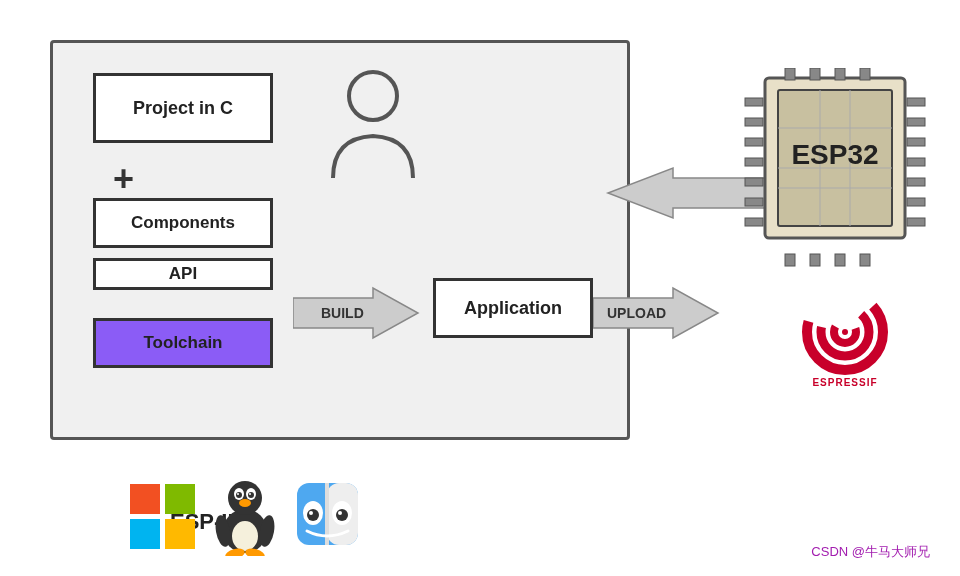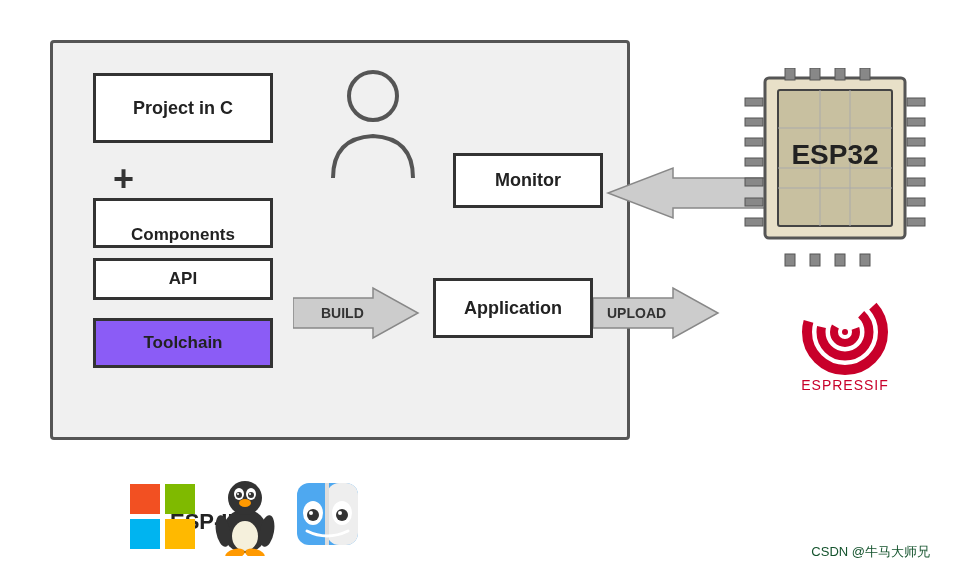--- a/index.html
+++ b/index.html
@@ -72,34 +72,34 @@
     
     .components-box {
       position: absolute;
       top: 155px;
       left: 40px;
       width: 180px;
       height: 50px;
       border: 3px solid #333;
       background: #fff;
       display: flex;
-      align-items: flex-end;
+      align-items: center;
       justify-content: center;
       font-size: 17px;
       font-weight: bold;
       color: #222;
     }
 
     
     .api-box {
       position: absolute;
       top: 215px;
       left: 40px;
       width: 180px;
-      height: 42px;
+      height: 32px;
       border: 3px solid #333;
       background: #fff;
       display: flex;
       align-items: center;
       justify-content: center;
       font-size: 17px;
       font-weight: bold;
       color: #222;
     }
 
@@ -202,21 +202,21 @@
       gap: 20px;
       align-items: center;
     }
 
     
     .watermark {
       position: absolute;
       bottom: 15px;
       right: 30px;
       font-size: 13px;
-      color: #14532d;
+      color: #a21caf;
     }
 
     
     .arrow-svg {
       display: block;
     }
   </style>
 </head>
 <body>
 
@@ -246,23 +246,20 @@
 
     <div class="person-icon">
       <svg width="100" height="110" viewBox="0 0 100 110">
 
         <circle cx="50" cy="28" r="24" fill="none" stroke="#555" stroke-width="4"></circle>
 
         <path d="M10 110 Q10 70 50 68 Q90 70 90 110" fill="none" stroke="#555" stroke-width="4"></path>
       </svg>
     </div>
 
-    <div class="monitor-box">
-      <span>Monitor</span>
-    </div>
 
     <div class="application-box">
       <span>Application</span>
     </div>
 
     <div class="build-arrow">
       <svg width="130" height="60" viewBox="0 0 130 60" class="arrow-svg">
 
         <polygon points="0,15 80,15 80,5 125,30 80,55 80,45 0,45" fill="#ccc" stroke="#888" stroke-width="1.5"></polygon>
         <text x="28" y="35" font-size="14" font-weight="bold" fill="#333" font-family="Arial">BUILD</text>
@@ -336,21 +333,21 @@
 
   
   <div style="margin-top: 15px; display: flex; flex-direction: column; align-items: center;">
     <svg width="120" height="90" viewBox="0 0 120 90">
 
       <circle cx="60" cy="45" r="38" fill="none" stroke="#c8002a" stroke-width="10" stroke-dasharray="160 80" stroke-dashoffset="30"></circle>
       <circle cx="60" cy="45" r="24" fill="none" stroke="#c8002a" stroke-width="9" stroke-dasharray="100 50" stroke-dashoffset="20"></circle>
       <circle cx="60" cy="45" r="11" fill="none" stroke="#c8002a" stroke-width="8" stroke-dasharray="50 25" stroke-dashoffset="10"></circle>
       <circle cx="60" cy="45" r="3" fill="#c8002a"></circle>
     </svg>
-    <div style="font-size:14px; color:#c8002a; font-weight:normal; letter-spacing:1px; font-family:Arial;">ESPRESSIF</div>
+    <div style="font-size:10px; color:#c8002a; font-weight:bold; letter-spacing:1px; font-family:Arial;">ESPRESSIF</div>
   </div>
 </div>
 
 <div class="os-icons">
 
   <svg width="65" height="65" viewBox="0 0 65 65">
     <rect x="0" y="0" width="30" height="30" fill="#f25022"></rect>
     <rect x="35" y="0" width="30" height="30" fill="#7fba00"></rect>
     <rect x="0" y="35" width="30" height="30" fill="#00b4f0"></rect>
     <rect x="35" y="35" width="30" height="30" fill="#ffb900"></rect>

